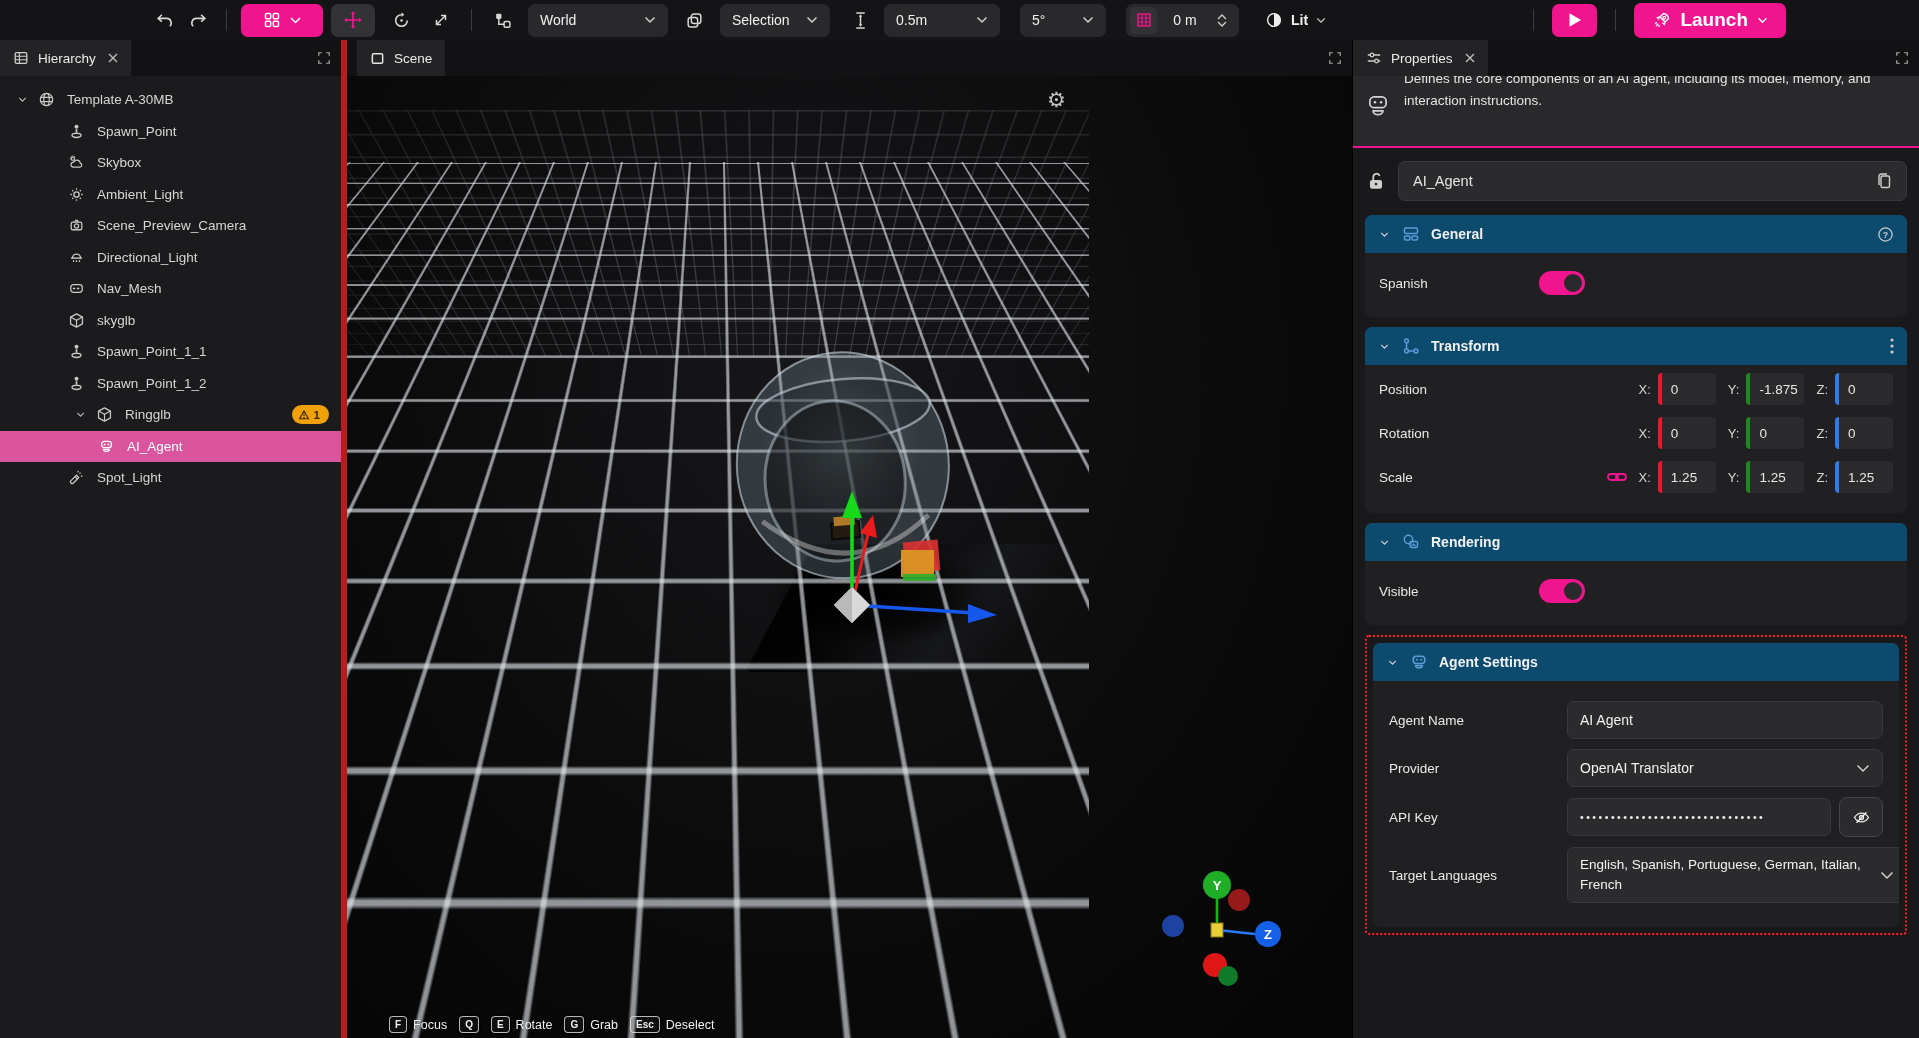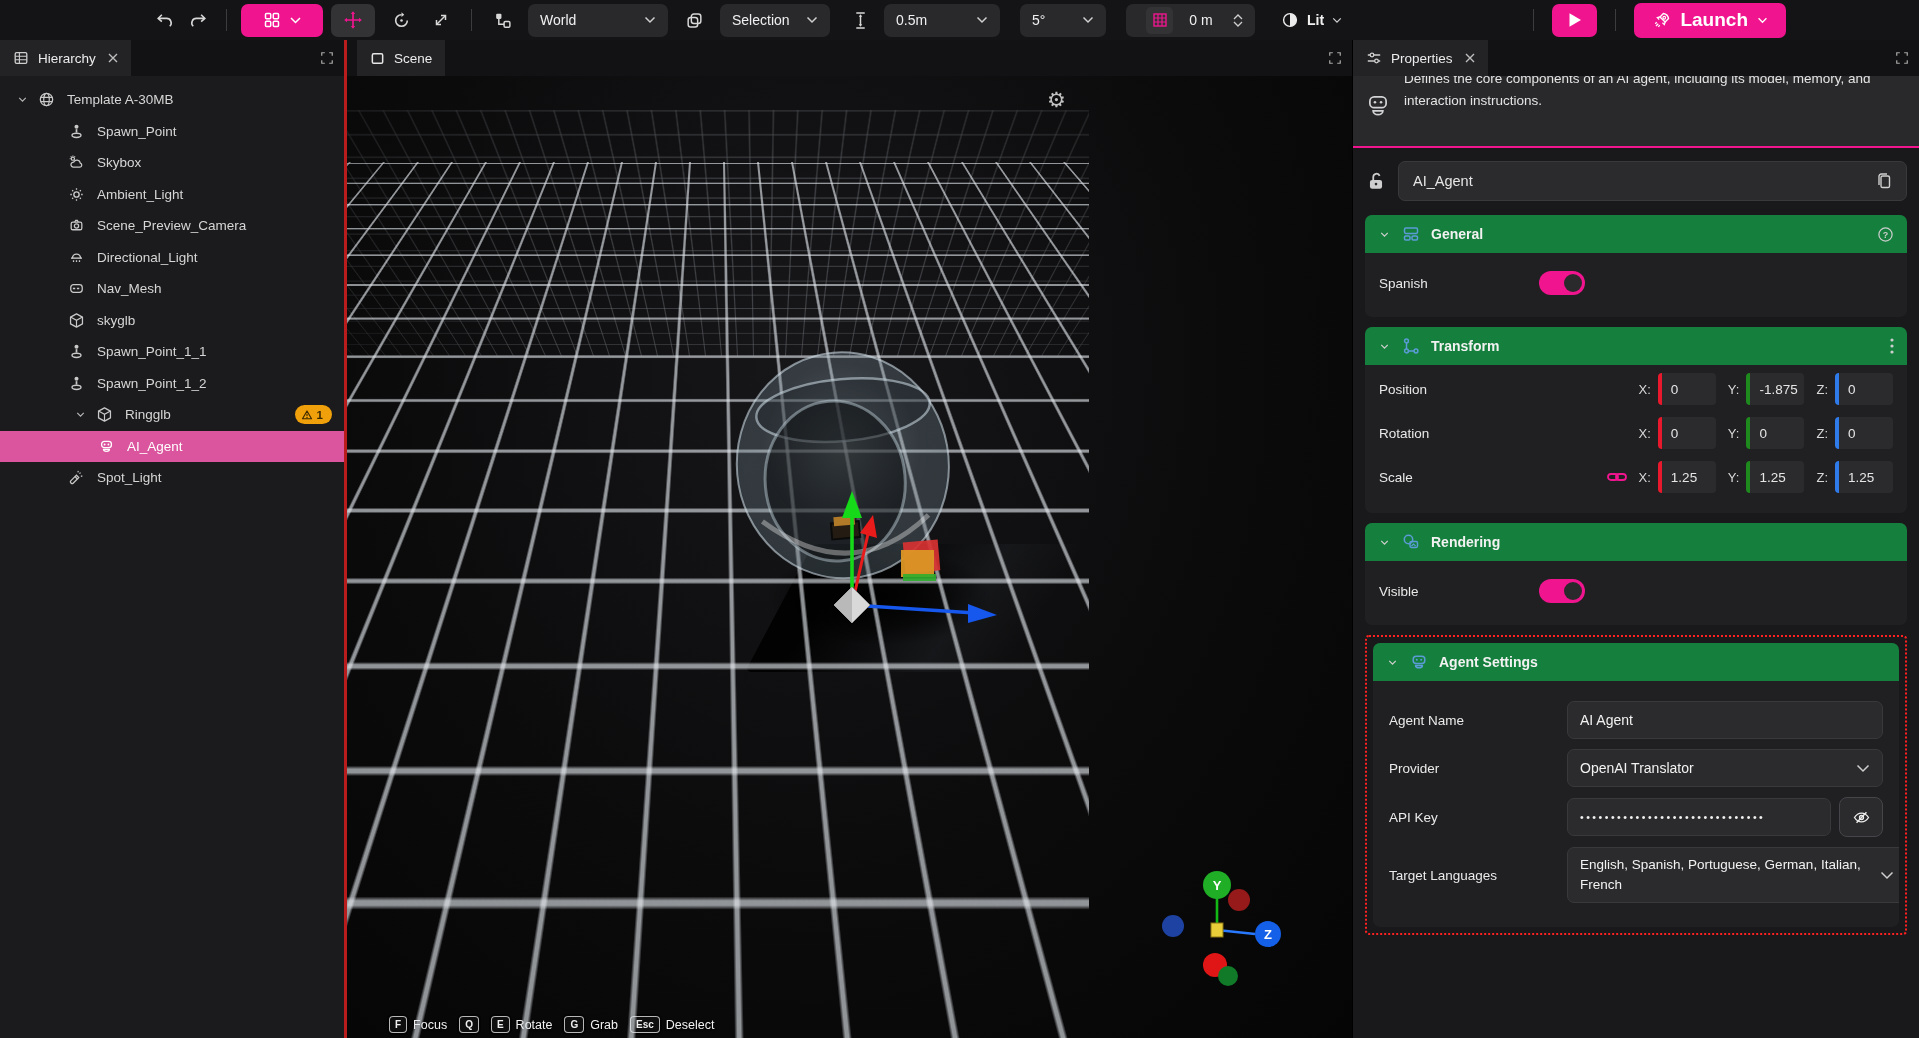--- a/index.html
+++ b/index.html
@@ -24,21 +24,21 @@
   .tb-right { margin-left:auto; margin-right:133px; display:flex; align-items:center; gap:18px; }
 
   
   .main { flex:1; display:flex; min-height:0; }
   .tabbar { height:36px; background:#121214; display:flex; align-items:stretch; flex:0 0 auto; }
   .tab { display:flex; align-items:center; gap:9px; padding:0 13px; background:#232326; font-size:13.5px; color:#ececec; }
   .tab-x { margin-left:3px; display:flex; color:#bdbdbd; }
   .expand-btn { margin-left:auto; display:flex; align-items:center; justify-content:center; width:34px; color:#a8a8a8; }
 
   
-  .left { width:347px; background:var(--panel); border-right:3px solid #b91c1c; display:flex; flex-direction:column; }
+  .left { width:347px; background:var(--panel); border-right:6px solid #b91c1c; display:flex; flex-direction:column; }
   .tree { padding-top:8px; }
   .tree-row { height:31.5px; display:flex; align-items:center; font-size:13.5px; color:#d6d6d6; }
   .tree-row.selected { background:var(--sel); color:#fff; }
   .tr-chev { width:22px; display:flex; align-items:center; color:#b5b5b5; }
   .tree-row.selected .tr-chev { color:#fff; }
   .tr-icon { width:18px; height:18px; margin-right:11px; display:flex; align-items:center; color:#c9c9c9; }
   .tree-row.selected .tr-icon { color:#fff; }
   .tr-icon svg { width:17px; height:17px; }
   .badge { margin-left:auto; margin-right:12px; background:#F0A00A; border-radius:10px; height:19px; padding:0 9px 0 6px; display:flex; align-items:center; gap:4px; color:#3a2800; font-weight:700; font-size:11.5px; }
 
@@ -83,21 +83,21 @@
   .props-desc { height:72px; overflow:hidden; background:#29292c; border-bottom:2px solid var(--accent);
     display:flex; gap:13px; padding:0 18px 0 12px; }
   .d-icon { margin-top:16px; color:#d2d3d5; flex:0 0 auto; }
   .d-text { margin-top:-8px; font-size:13.5px; line-height:1.62; color:#e4e4e4; }
   .props-content { padding:0 12px; }
   .entity-row { display:flex; align-items:center; gap:11px; margin:13px 0 14px 0; }
   .entity-field { flex:1; background:var(--field); border:1px solid #39393c; border-radius:7px; height:40px;
     display:flex; align-items:center; padding:0 14px; font-size:14.5px; }
   .entity-field .copy { margin-left:auto; color:#d0d0d0; display:flex; }
   .section { background:#202023; border-radius:7px; margin-bottom:10px; overflow:hidden; }
-  .sec-header { height:38px; display:flex; align-items:center; gap:11px; padding:0 13px; background:#15803d; font-size:14px; font-weight:600; color:#f2f2f2; }
+  .sec-header { height:38px; display:flex; align-items:center; gap:11px; padding:0 13px; background:#0c4a6e; font-size:14px; font-weight:600; color:#f2f2f2; }
   .sec-header .chev-ic { color:#cdcdcd; display:flex; }
   .sec-ic { color:#5B9BD6; display:flex; }
   .sec-right { margin-left:auto; color:#cdcdcd; display:flex; }
   .sec-body { padding:10px 14px 14px 14px; }
   .prop-row { display:flex; align-items:center; min-height:40px; font-size:13.5px; color:#e8e8e8; }
   .prop-row .lbl { flex:0 0 160px; }
   .toggle { width:46px; height:24px; border-radius:13px; background:var(--accent); position:relative; }
   .toggle::after { content:''; position:absolute; right:3px; top:3px; width:18px; height:18px; border-radius:50%; background:#2a2a2c; }
   .t-row { display:flex; align-items:center; height:44px; font-size:13.5px; }
   .t-label { flex:1; color:#e8e8e8; }
@@ -208,21 +208,21 @@
       <svg class="chev" width="12" height="8" viewBox="0 0 12 8" style="margin-left:auto">
           <path d="M1.5 1.5L6 6l4.5-4.5" fill="none" stroke="#cfcfcf" stroke-width="1.5"></path>
         </svg>
     </div>
     <div class="ctrl" style="width:86px; margin-right:20px">
       <span>5°</span>
       <svg class="chev" width="12" height="8" viewBox="0 0 12 8" style="margin-left:auto">
           <path d="M1.5 1.5L6 6l4.5-4.5" fill="none" stroke="#cfcfcf" stroke-width="1.5"></path>
         </svg>
     </div>
-    <div class="ctrl" style="padding-left:20px; margin-right:20px">
+    <div class="ctrl" style="padding-left:4px; margin-right:20px">
       <span class="grid-tile">
         <svg width="16" height="16" viewBox="0 0 16 16">
             <rect x="2" y="2" width="12" height="12" fill="none" stroke="#F0148E" stroke-width="1.4"></rect>
             <path d="M6 2v12M10 2v12M2 6h12M2 10h12" stroke="#F0148E" stroke-width="1.2"></path>
           </svg>
       </span>
       <span style="min-width:36px; text-align:center">0 m</span>
       <span class="stepper">
         <svg width="10" height="6" viewBox="0 0 10 6">
             <path d="M1 5l4-4 4 4" fill="none" stroke="#cfcfcf" stroke-width="1.3"></path>

